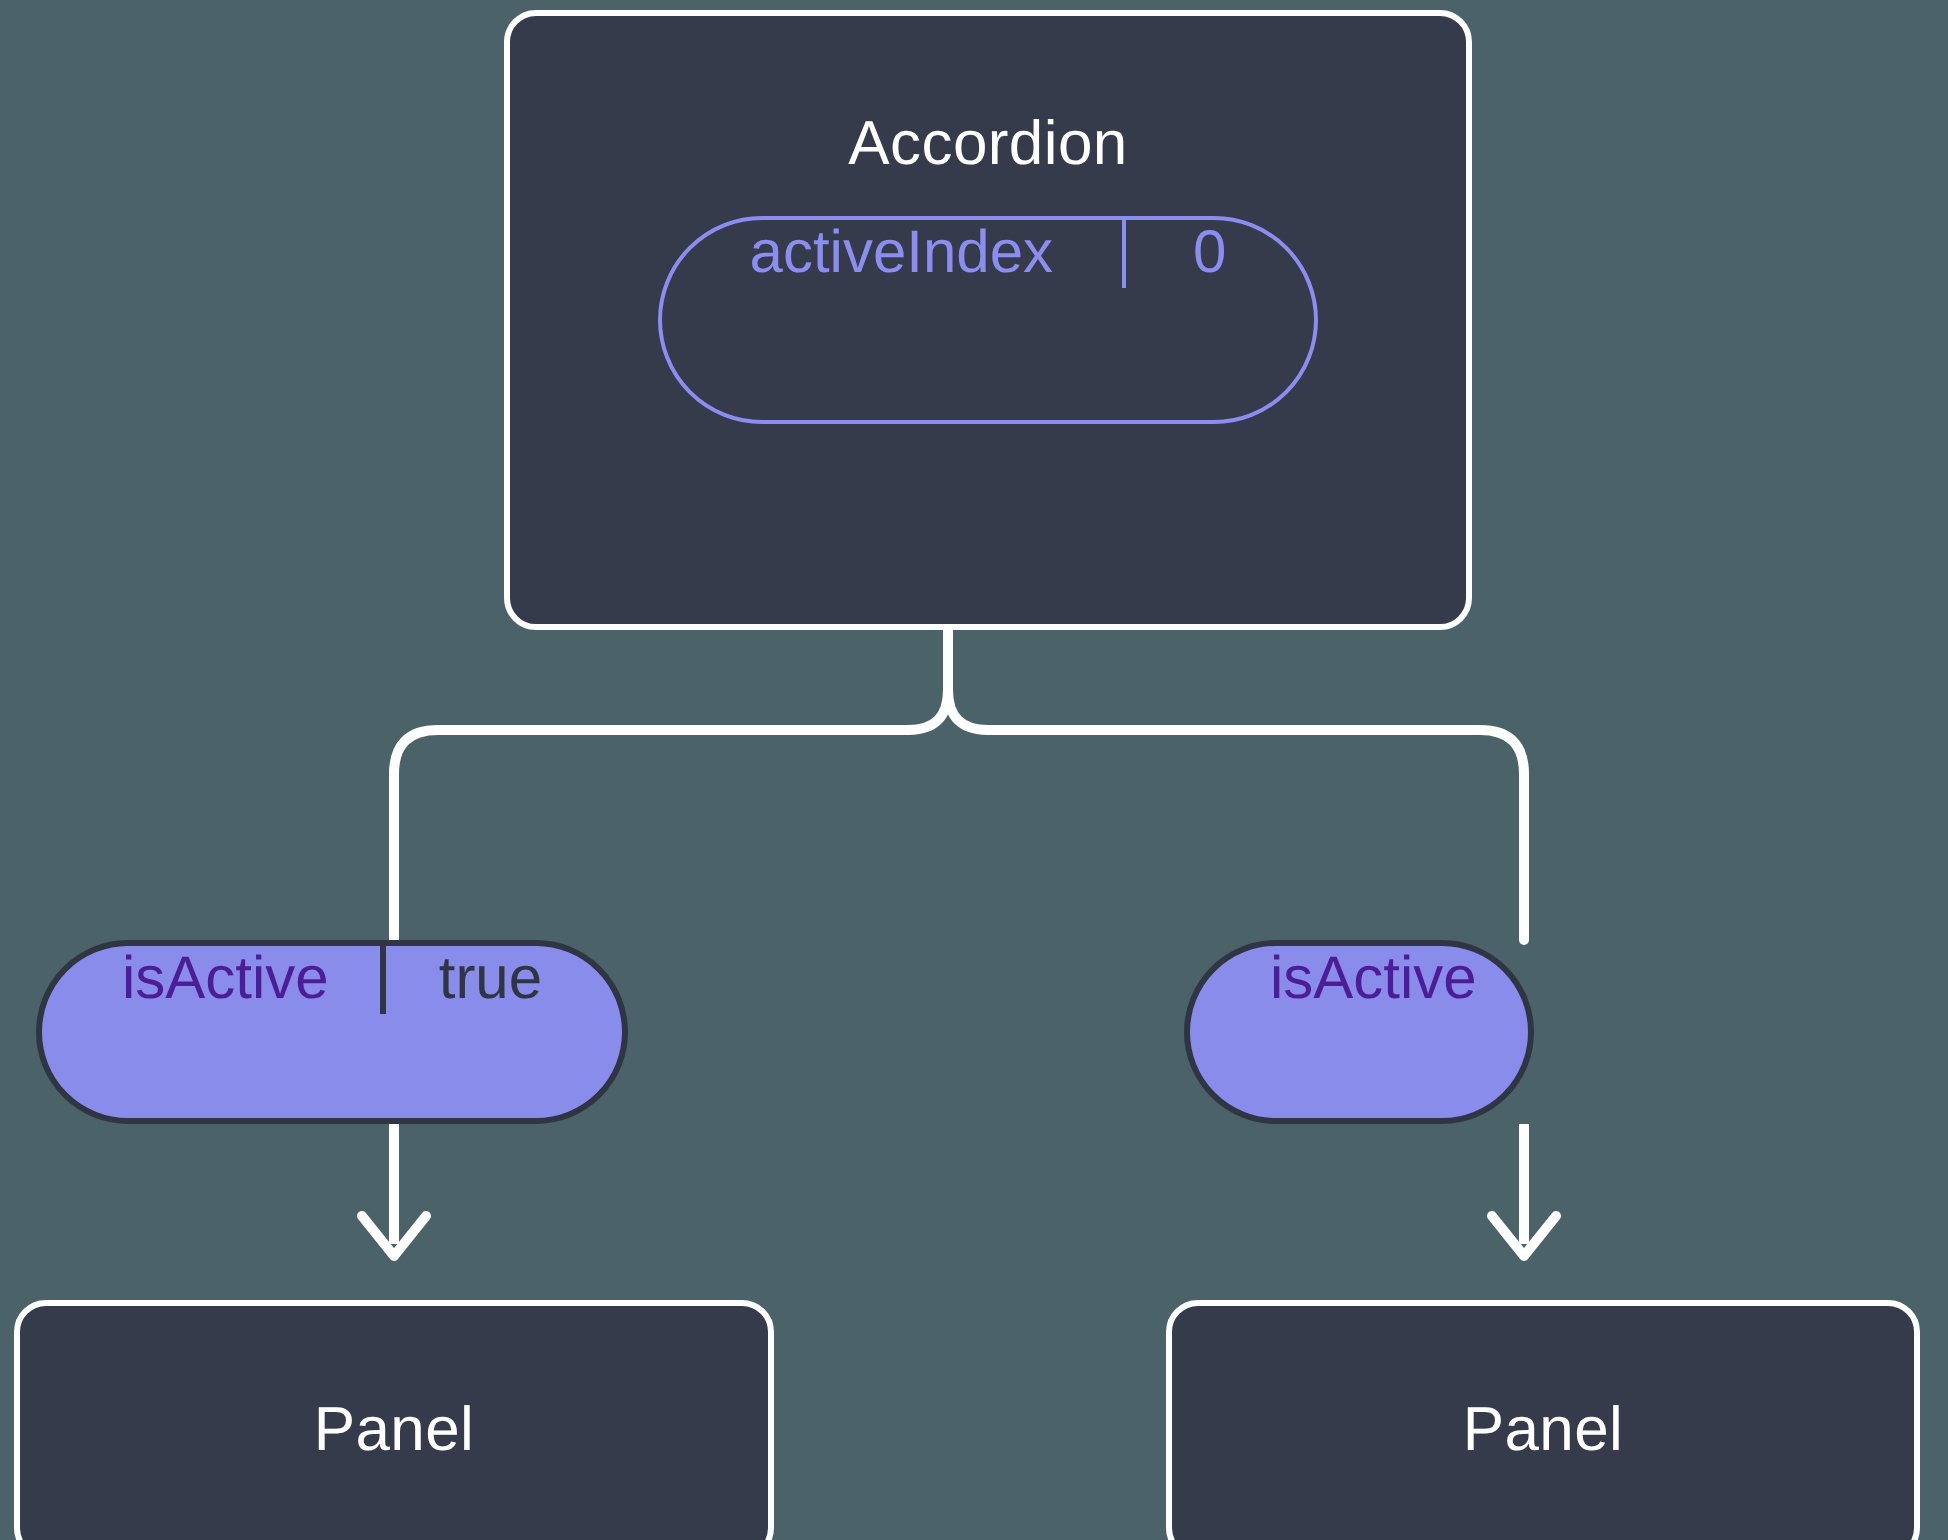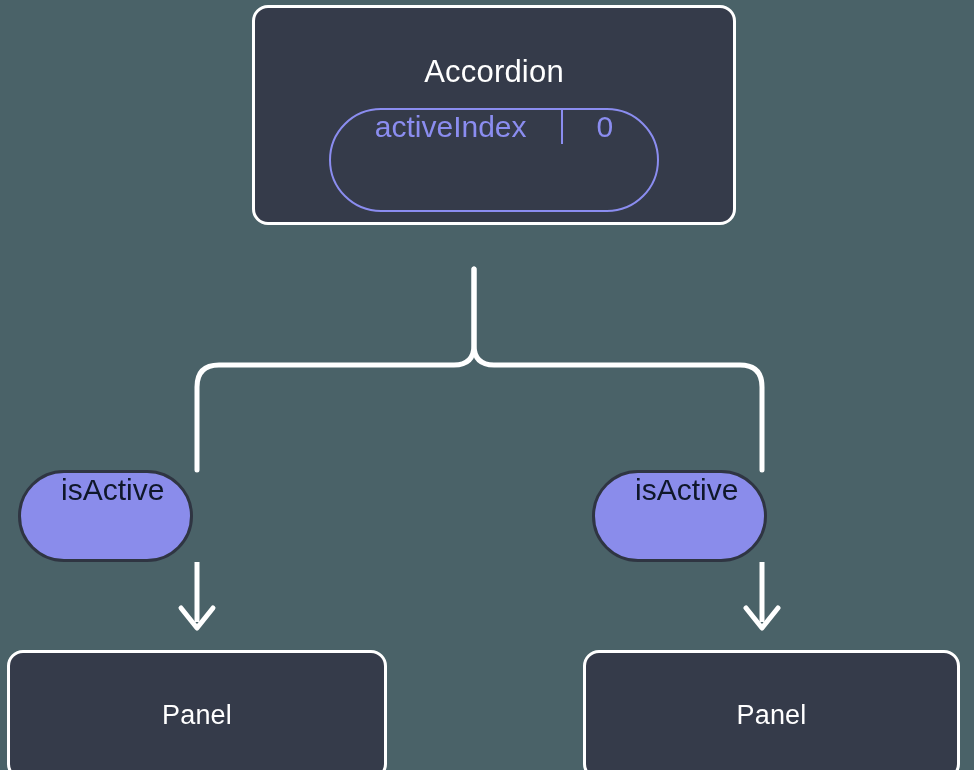--- a/index.html
+++ b/index.html
@@ -51,21 +51,21 @@
     letter-spacing: 0.2px;
     text-align: center;
     white-space: nowrap;
   }
 
   
   #node-accordion {
     left: 252px;
     top: 5px;
     width: 484px;
-    height: 220px;
+    height: 310px;
     display: flex;
     flex-direction: column;
     align-items: center;
   }
   #node-accordion .node-title {
     margin-top: 46px;
   }
 
   
   .pill {
@@ -105,21 +105,21 @@
   
   .pill-filled {
     position: absolute;
     height: 92px;
     background: #8a8ceb;
     border: 3px solid #2f3542;
     z-index: 2;
   }
   .pill-filled .pill-key {
     padding: 0 26px 0 40px;
-    color: #0f172a;
+    color: #4c1d95;
     font-size: 30px;
   }
   .pill-filled .pill-val {
     border-left: 3px solid #2f3542;
     padding: 0 40px 0 26px;
     color: #2f3542;
     font-size: 30px;
   }
 
   #pill-left  { left: 18px;  top: 470px; }
@@ -127,21 +127,21 @@
 
   
   .panel-node {
     height: 130px;
     display: flex;
     align-items: center;
     justify-content: center;
   }
   #node-panel-left  { left: 7px;   top: 650px; width: 380px; }
   #node-panel-right { left: 583px; top: 650px; width: 377px; }
-  .panel-node .node-title { font-size: 27px; }
+  .panel-node .node-title { font-size: 31px; }
 </style>
 </head>
 <body>
 
 <div id="diagram-root">
 
   <svg id="connectors" viewBox="0 0 974 770">
 
     <path fill="none" stroke="#ffffff" stroke-width="5" stroke-linecap="round" stroke-linejoin="round" d="M 474 269
              L 474 345
@@ -166,20 +166,21 @@
   <div class="node-box" id="node-accordion">
     <div class="node-title">Accordion</div>
     <div class="pill pill-outline">
       <span class="pill-key">activeIndex</span>
       <span class="pill-val">0</span>
     </div>
   </div>
 
   <div class="pill pill-filled" id="pill-left">
     <span class="pill-key">isActive</span>
+    <span class="pill-val">true</span>
   </div>
 
   <div class="pill pill-filled" id="pill-right">
     <span class="pill-key">isActive</span>
   </div>
 
   <div class="node-box panel-node" id="node-panel-left">
     <div class="node-title">Panel</div>
   </div>
 

